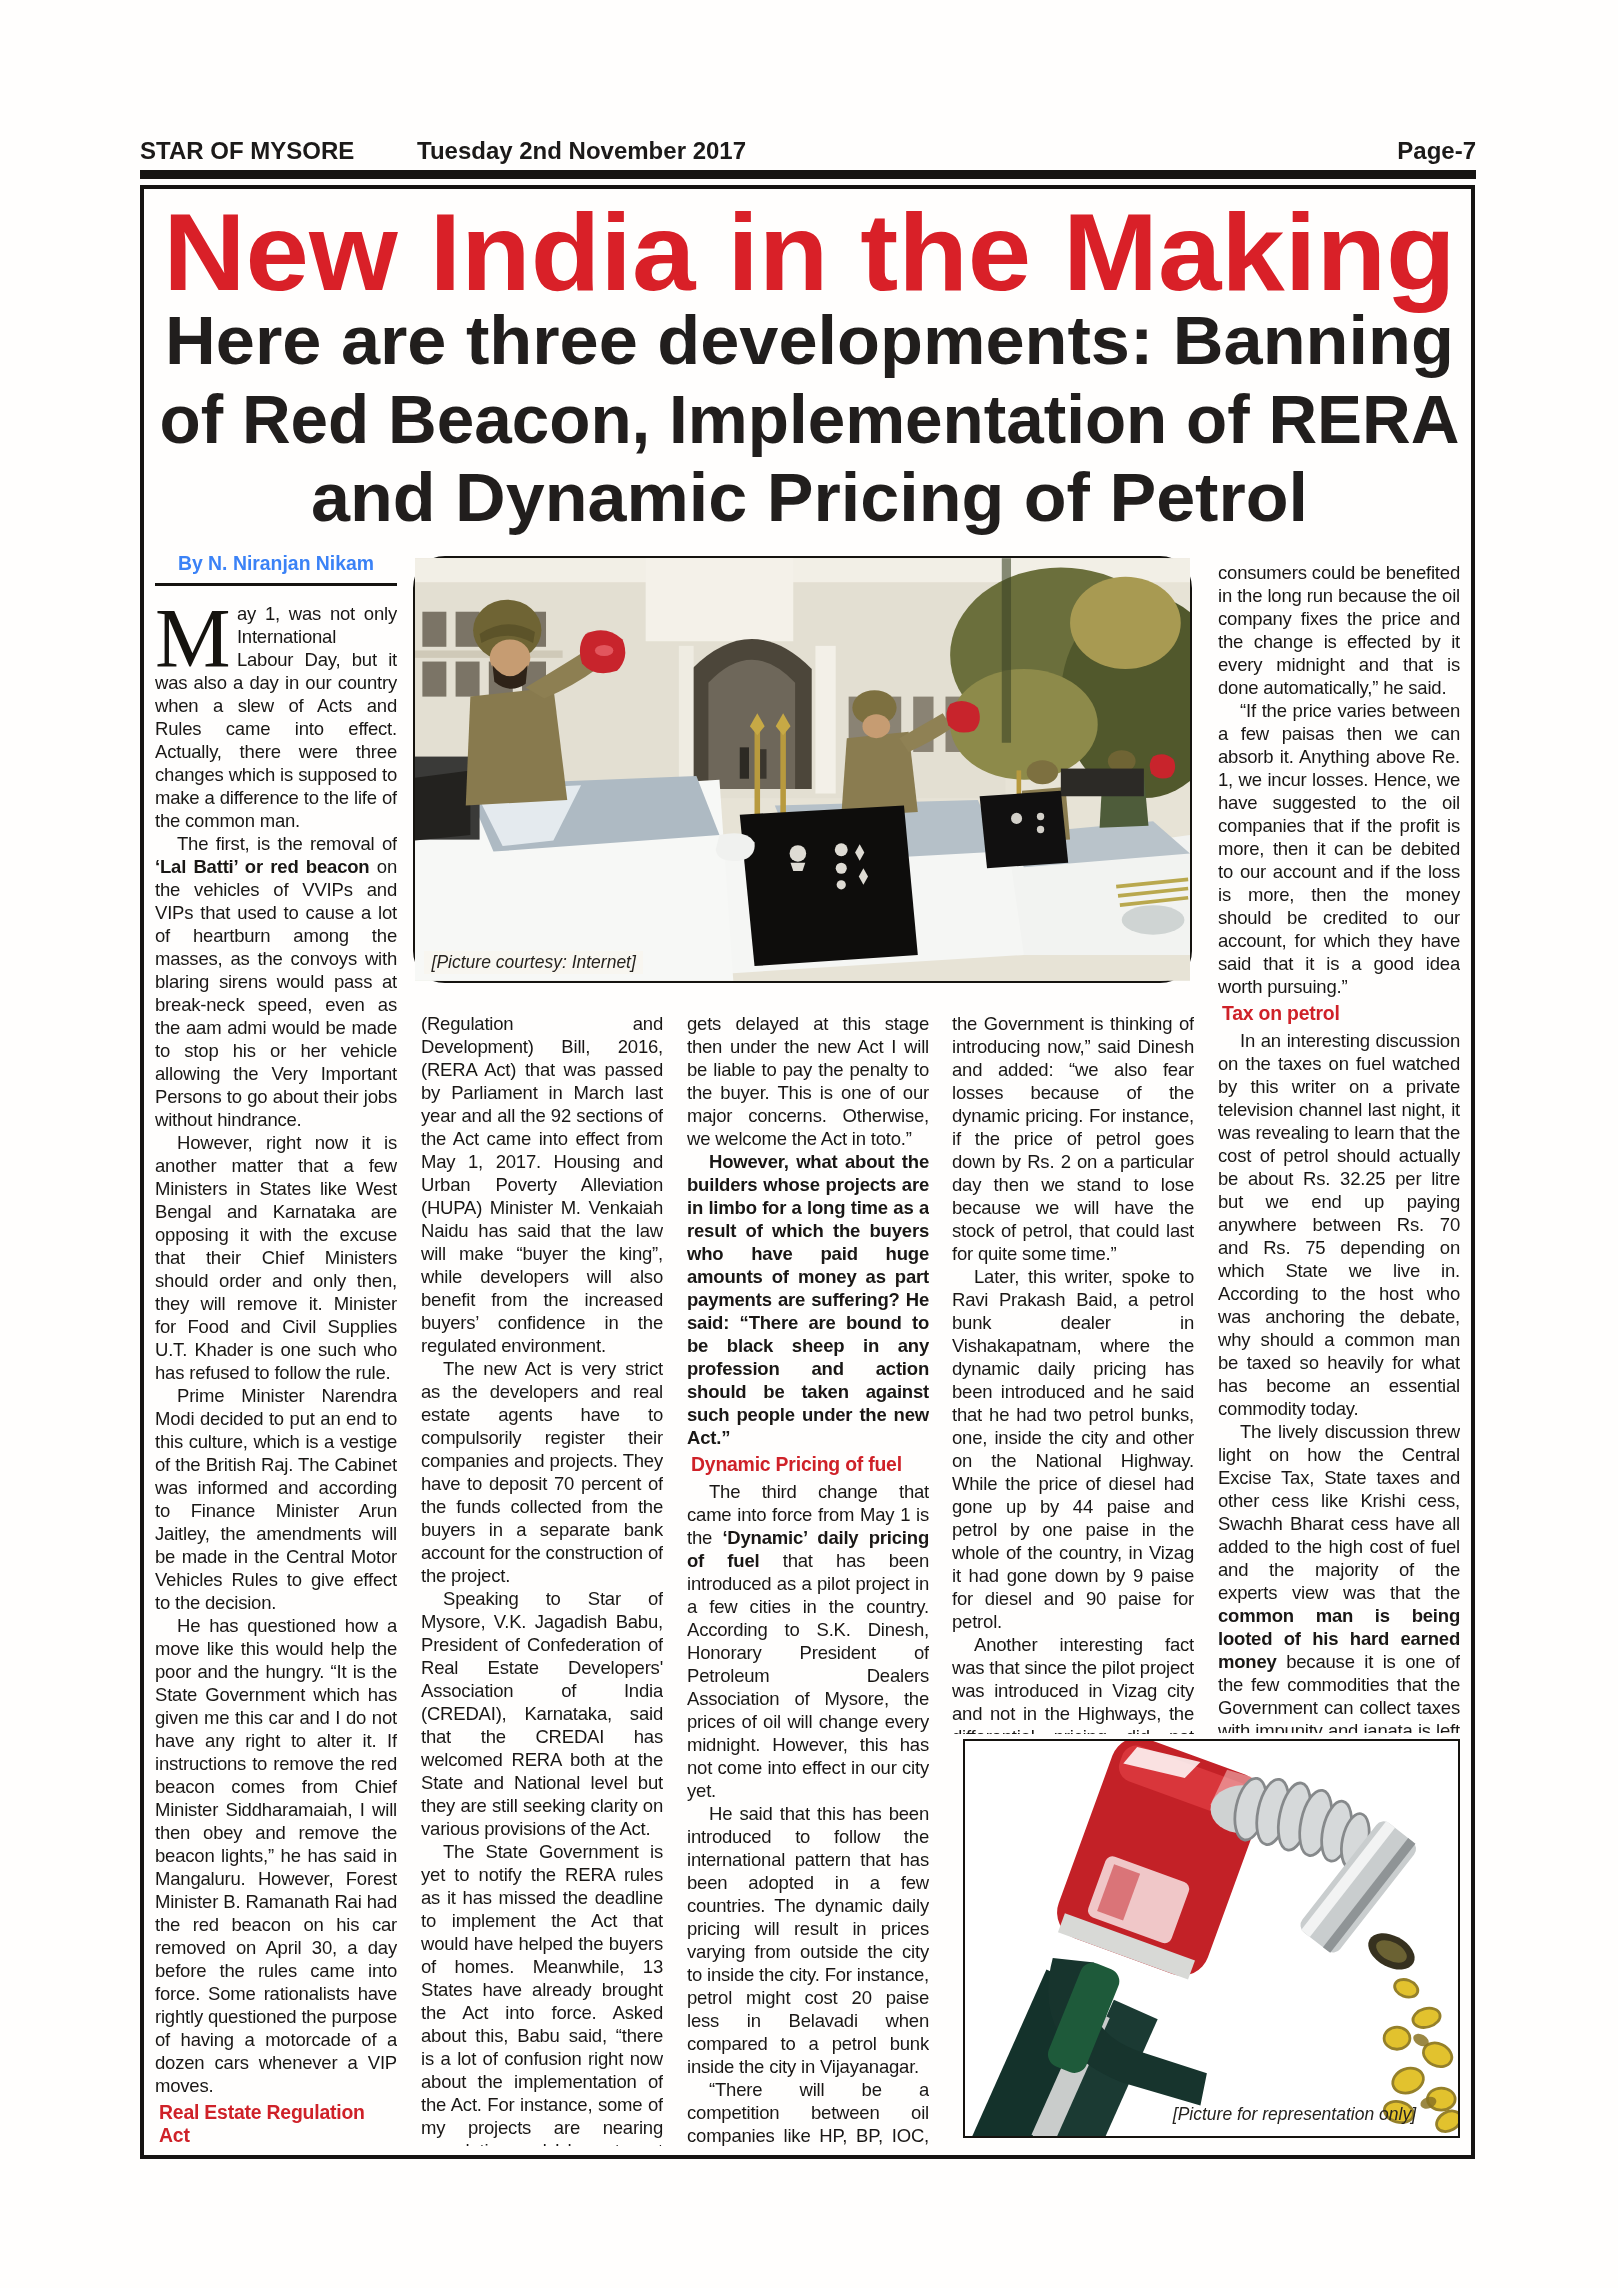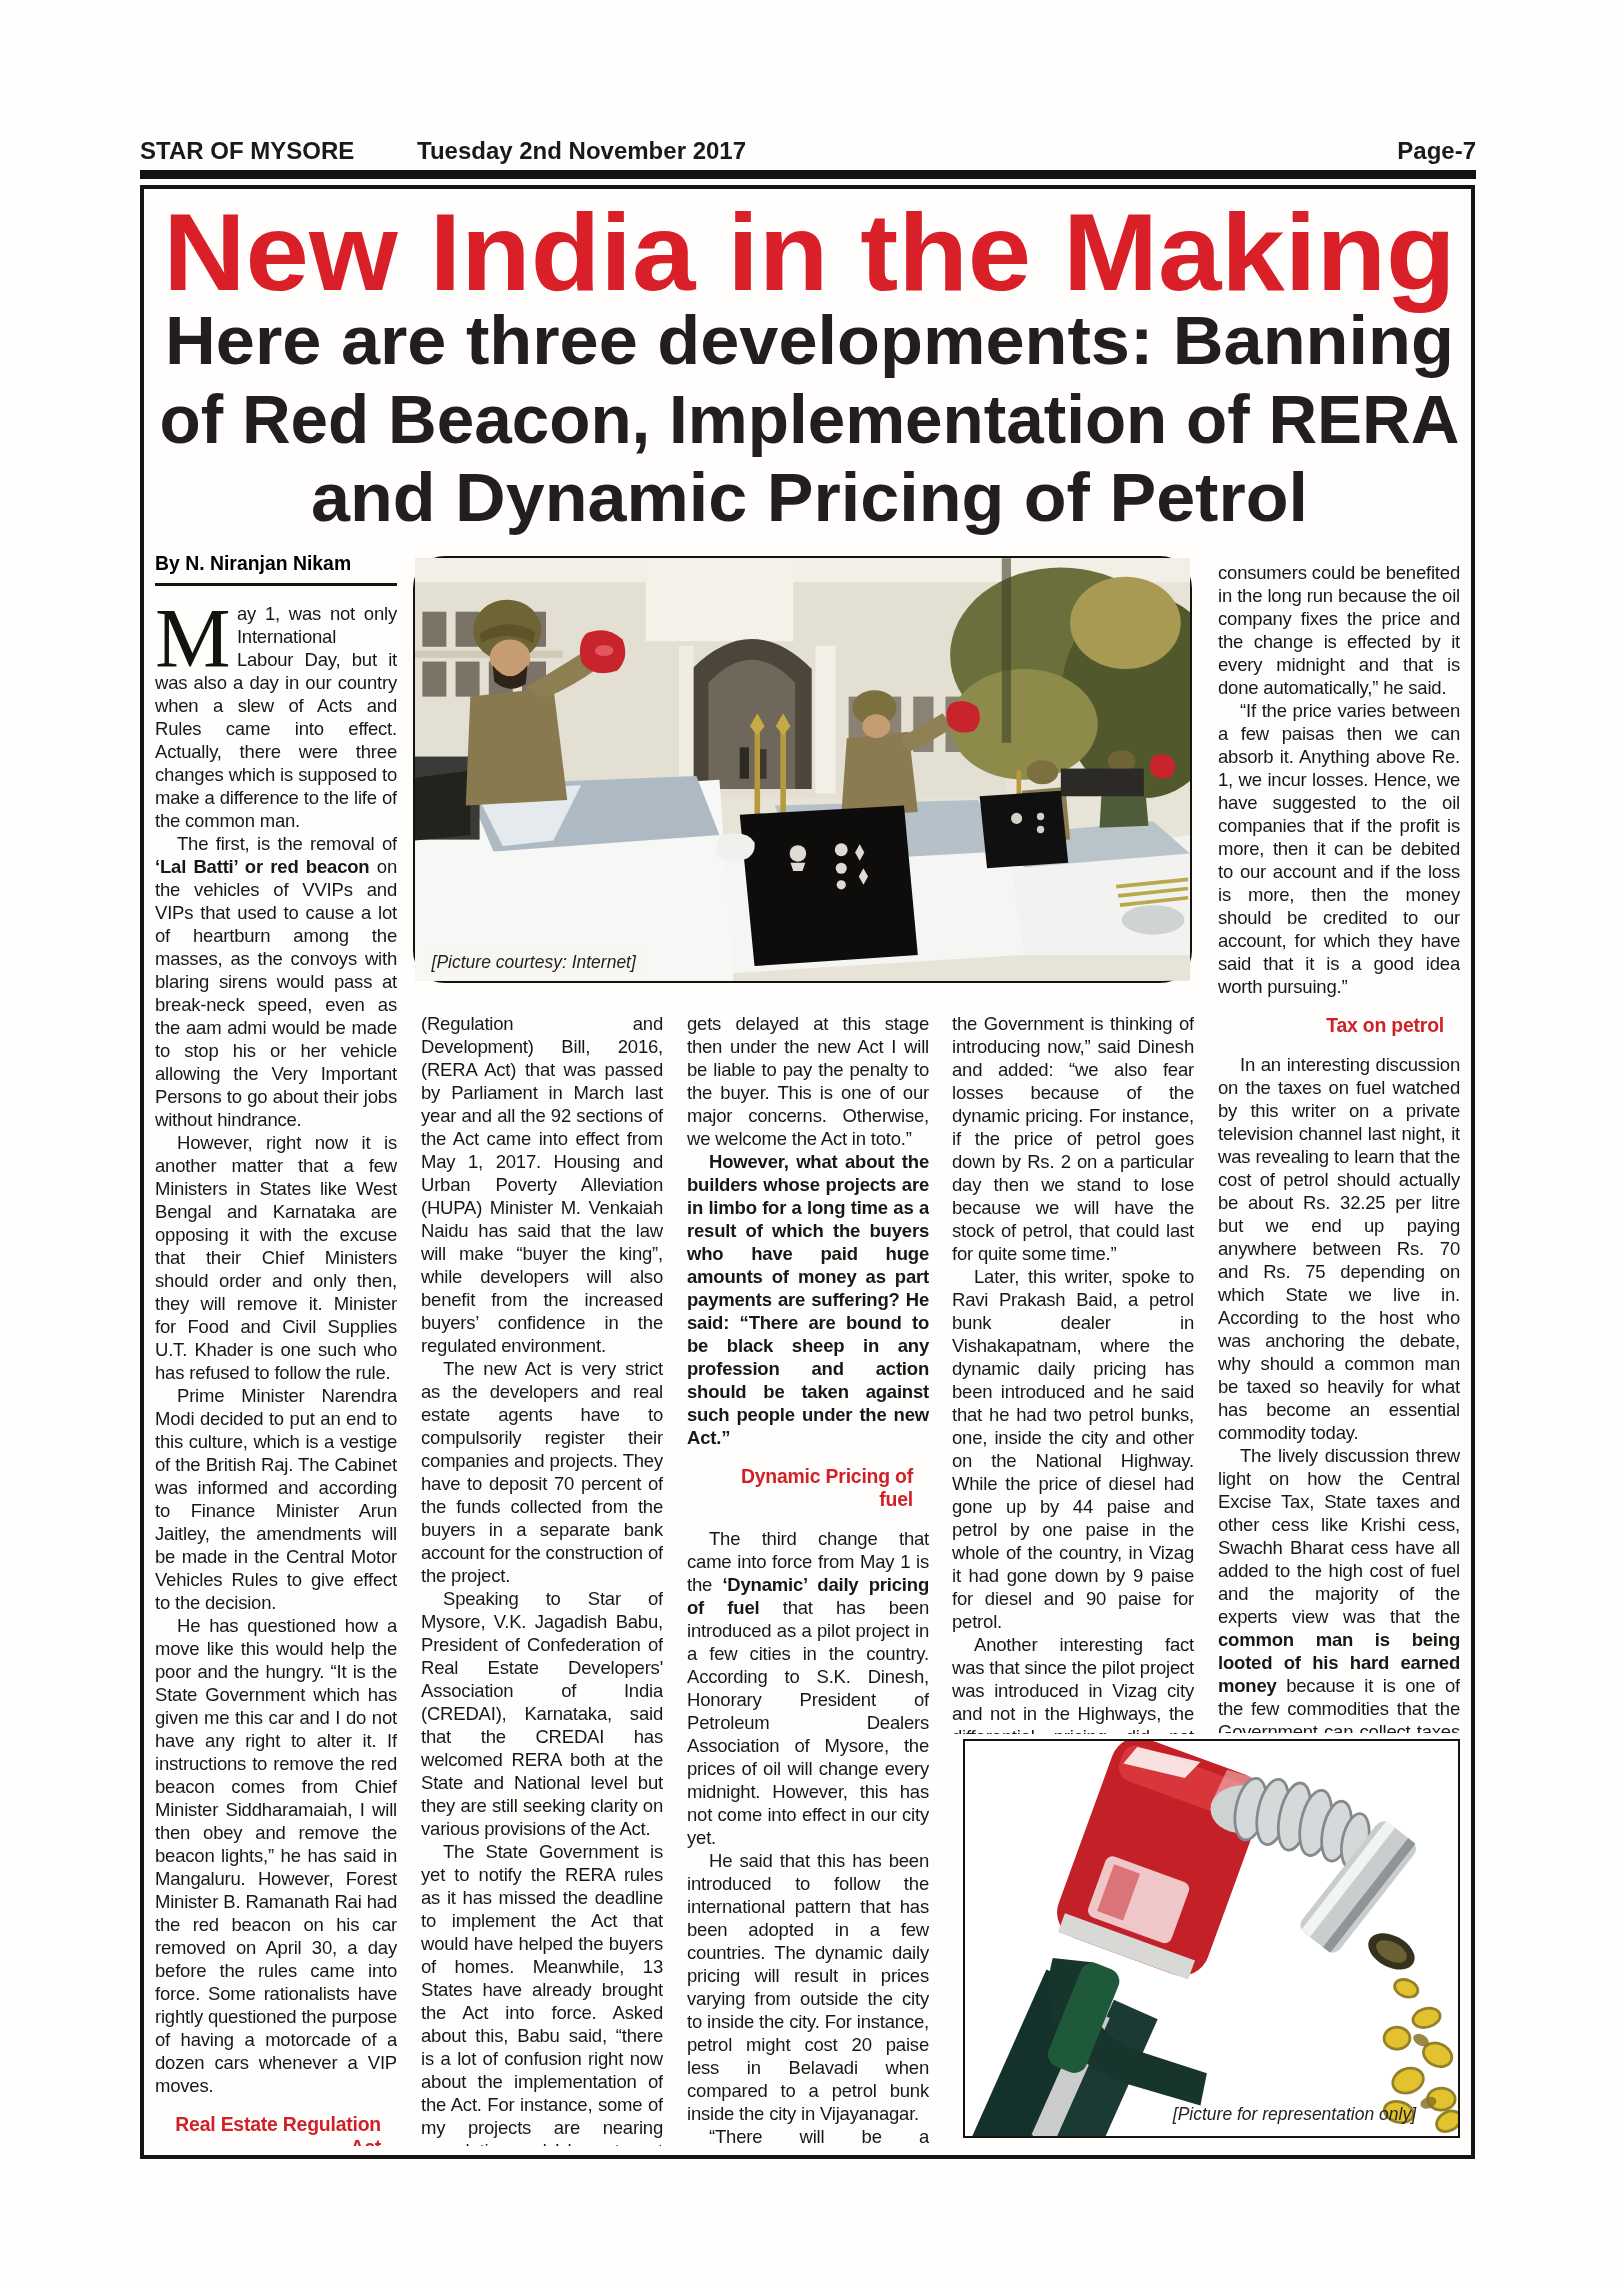--- a/index.html
+++ b/index.html
@@ -14,37 +14,37 @@
   .mast-rule{position:absolute;top:170px;left:140px;width:1336px;height:9.2px;background:#161412;}
 
   
   .frame{position:absolute;left:140px;top:185px;width:1327px;height:1966px;border:4.6px solid #161412;background:#fffefd;}
 
   
   .headline-svg{position:absolute;left:154px;top:192px;}
   .subhead-svg{position:absolute;left:154px;top:305px;}
 
   
-  .byline{position:absolute;left:155px;top:552px;width:242px;text-align:left;
-          font-size:19.4px;font-weight:bold;color:#000000;}
+  .byline{position:absolute;left:155px;top:552px;width:242px;text-align:center;
+          font-size:19.4px;font-weight:bold;color:#3b82f6;}
   .byline-rule{position:absolute;left:155px;top:583px;width:242px;height:2.8px;background:#15130f;}
 
   
   .col{position:absolute;width:242px;overflow:hidden;
        font-size:18.5px;line-height:23px;text-align:justify;letter-spacing:-0.2px;color:#191715;}
   #col0{left:155px; top:602px; height:1544px;}
   #col1{left:421px; top:1012px;height:1134px;}
   #col2{left:687px; top:1012px;height:1134px;}
   #col3{left:952px;top:1012px;height:722px;}
   #col4{left:1218px;top:561px; height:1172px;}
   .para{margin:0;text-indent:22px;}
   .para.noind{text-indent:0;}
   .b{font-weight:bold;}
   .i{}
-  .subhead{margin:16px;font-size:19.4px;font-weight:bold;text-align:right;color:var(--accent-red,#cf2128);}
+  .subhead{margin:4px;font-size:19.4px;font-weight:bold;text-align:left;color:var(--accent-red,#cf2128);}
   .dropcap{float:left;font-family:"Liberation Serif",serif;font-weight:normal;
            font-size:85px;line-height:66px;margin:2.8px 6.5px 0 0;color:#15130f;}
 
   
   .photo{position:absolute;border:2.8px solid #15130f;background:#e9e6db;}
   #convoy{left:413px;top:556px;width:775px;height:423px;border-radius:32px;}
   #nozzle{left:963px;top:1739px;width:493px;height:395px;background:#ffffff;}
   .cap{position:absolute;font-style:italic;font-size:17.5px;color:#26231f;}
   #convoy .cap{left:9.2px;bottom:7.4px;background:rgba(248,246,238,.85);padding:0.9px 7.4px;}
   #nozzle .cap{right:42px;bottom:11px;}

